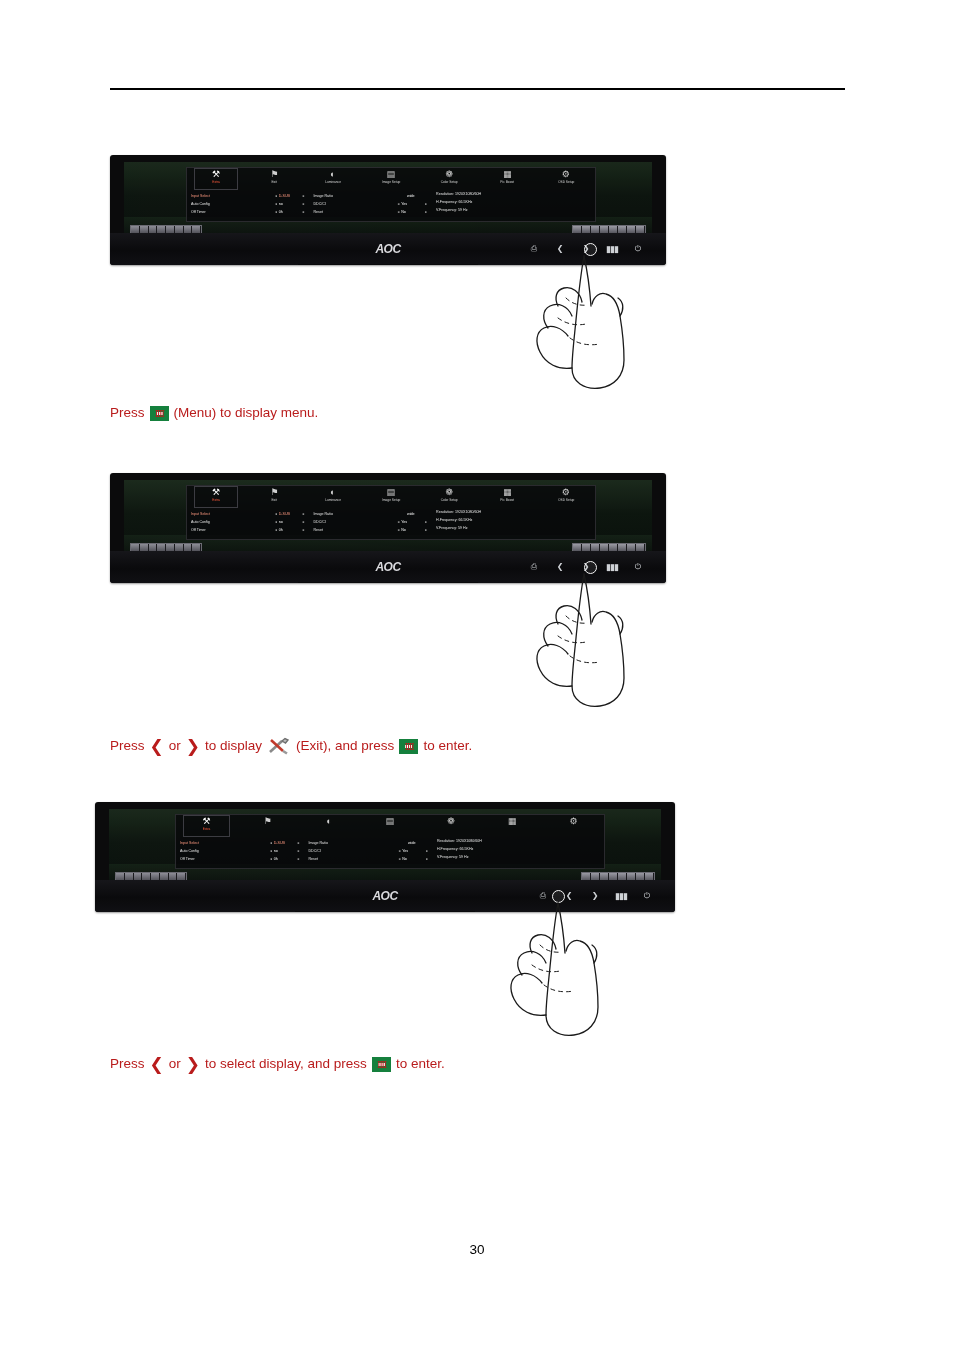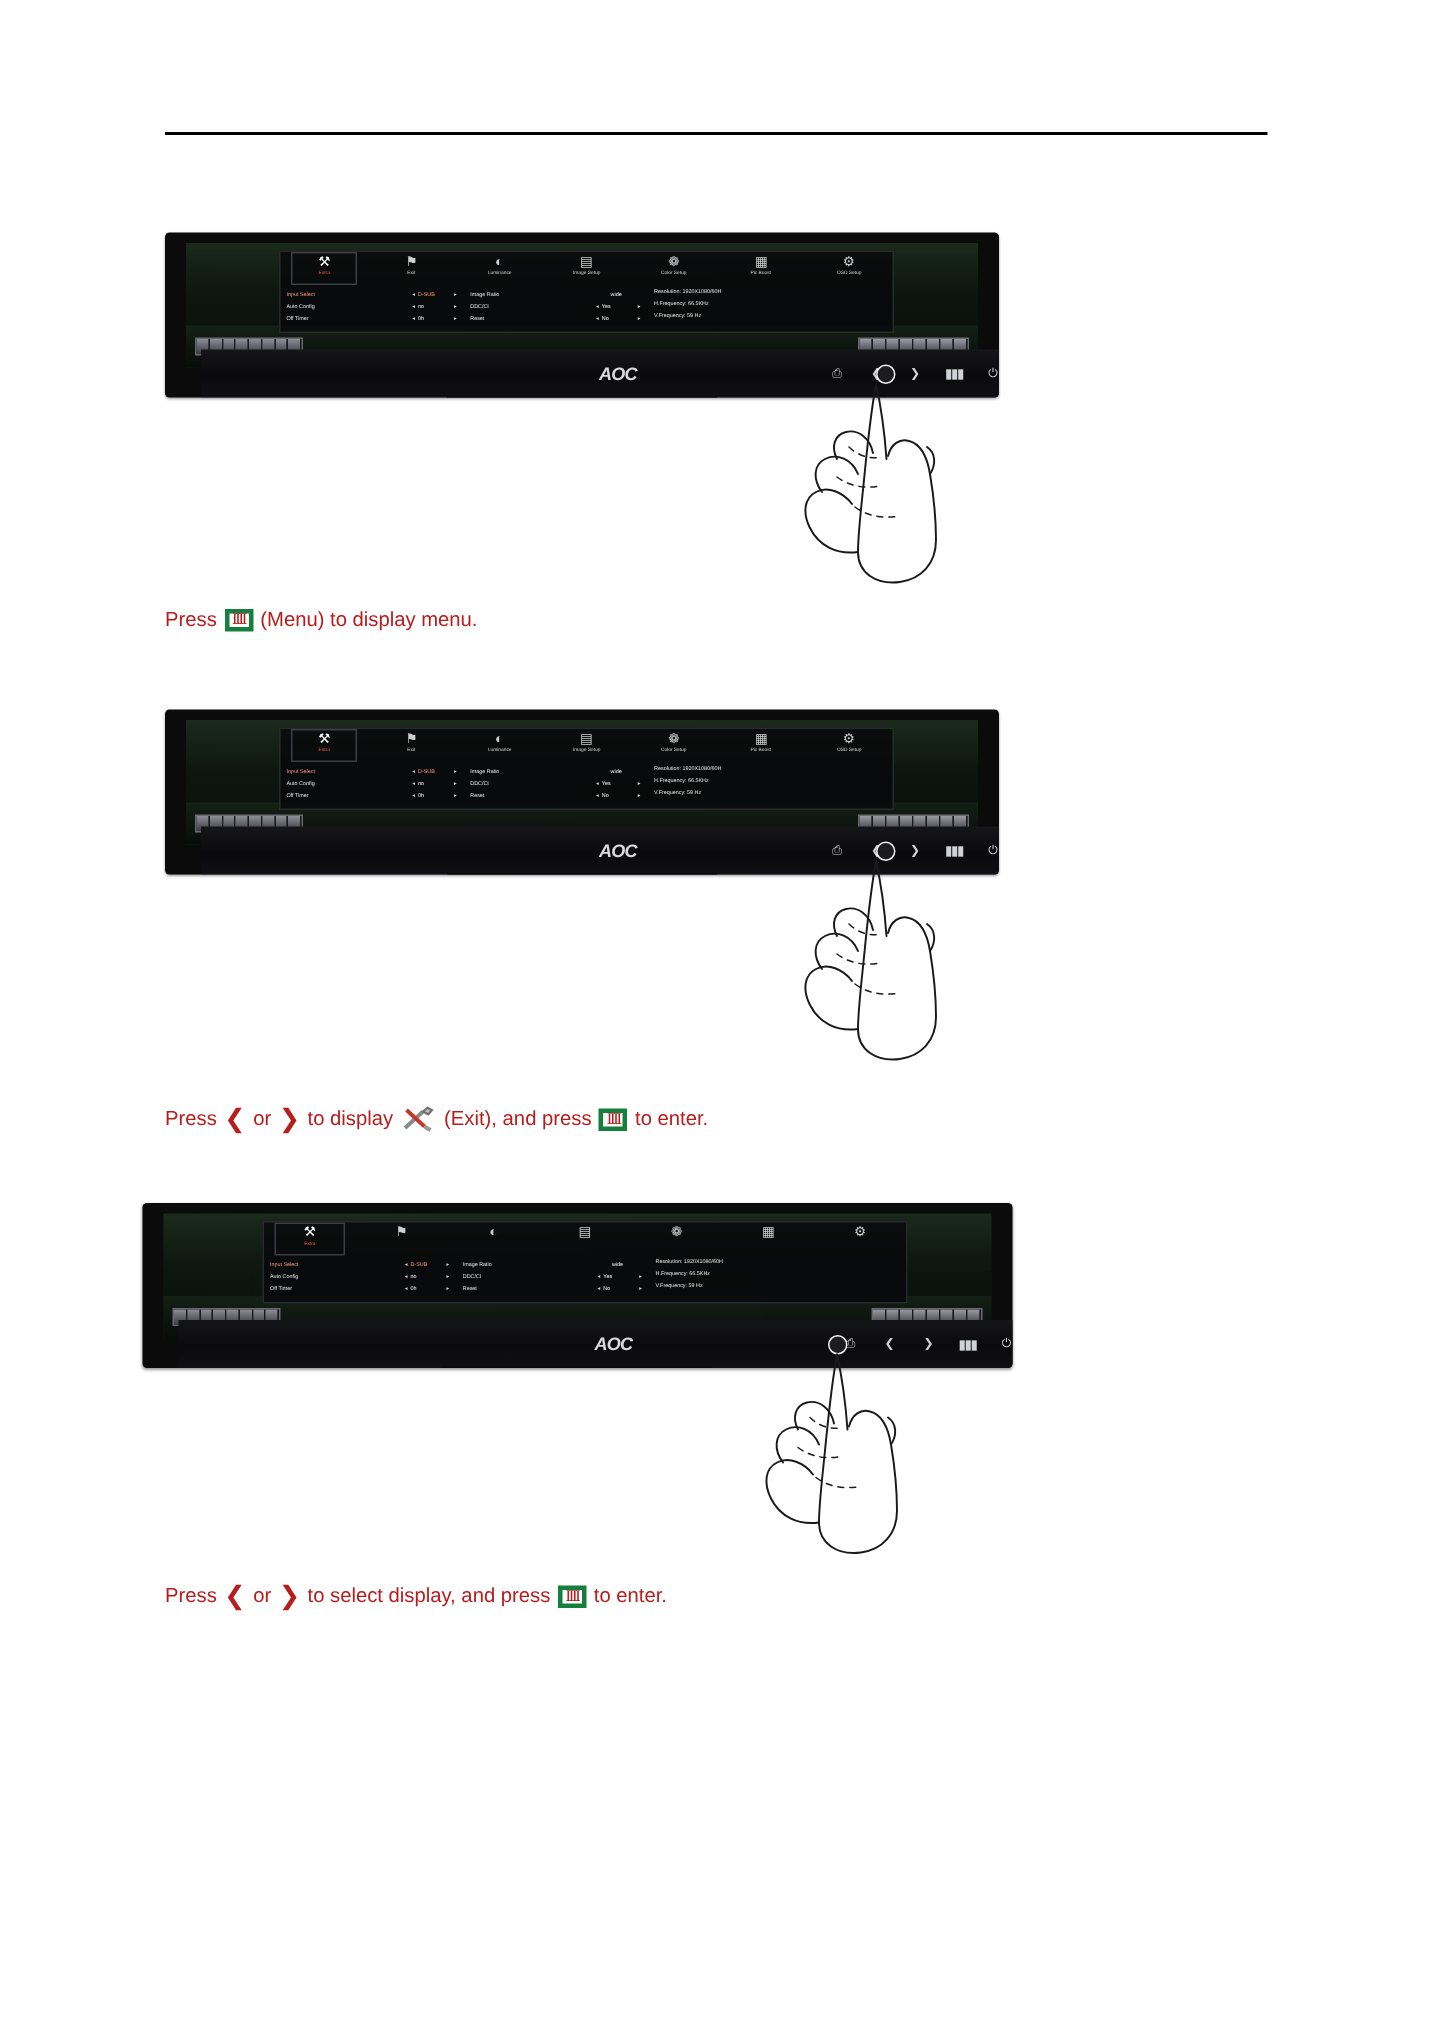--- a/index.html
+++ b/index.html
@@ -192,21 +192,20 @@
   }
 
   
   .bezel {
     position: absolute;
     left: 0;
     bottom: 0;
     width: 100%;
     height: 32px;
     background: linear-gradient(180deg,#16161a 0%, #0a0a0c 55%, #101014 100%);
-    margin-left: 24px;
   }
   .brand {
     position: absolute;
     left: 50%;
     top: 50%;
     transform: translate(-50%,-50%);
     color: #d9d9dd;
     font-size: 12px;
     font-style: italic;
     letter-spacing: -0.5px;
@@ -266,21 +265,21 @@
     align-items: center;
     gap: 5px;
     white-space: nowrap;
   }
   .menu-key {
     display: inline-flex;
     align-items: center;
     justify-content: center;
     width: 19px;
     height: 15px;
-    border: 3px solid #15803d;
+    border: 6px solid #15803d;
     font-size: 11px;
     letter-spacing: -1.5px;
     font-family: "Liberation Serif", serif;
     box-sizing: border-box;
   }
   .arrow-key {
     display: inline-block;
     font-size: 17px;
     line-height: 17px;
     font-family: "DejaVu Sans", sans-serif;
@@ -732,13 +731,14 @@
   <div class="caption" style="left:110px; top:1055px;">
     <span>Press</span>
     <span class="arrow-key">❮</span>
     <span>or</span>
     <span class="arrow-key">❯</span>
     <span>to select display, and press</span>
     <span class="menu-key">IIII</span>
     <span>to enter.</span>
   </div>
 
+  <div class="page-num">30</div>
 </div>
 
 </body></html>

